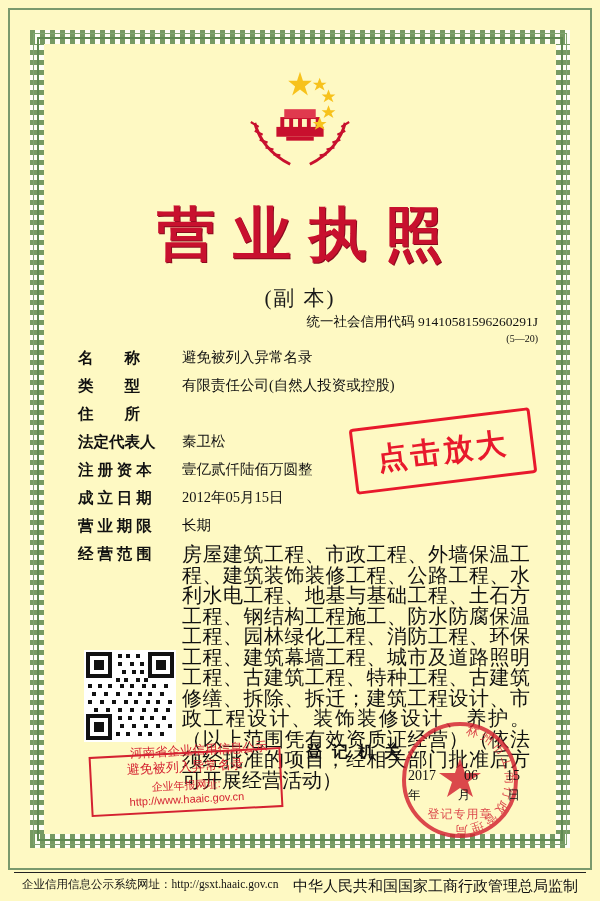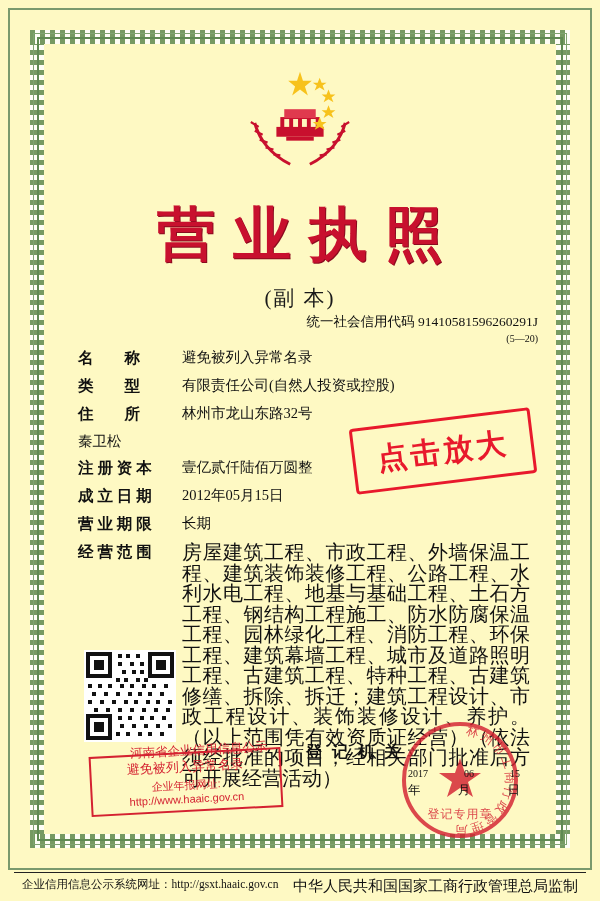--- a/index.html
+++ b/index.html
@@ -240,21 +240,21 @@
   .datebox {
     position: absolute;
     left: 408px;
     top: 768px;
     width: 112px;
     color: #111;
   }
   .datebox .nums {
     display: flex;
     justify-content: space-between;
-    font-size: 10px;
+    font-size: 14px;
     font-family: "Liberation Serif", serif;
   }
   .datebox .units {
     display: flex;
     justify-content: space-between;
     font-size: 12.5px;
     margin-top: 3px;
   }
 
   
@@ -339,24 +339,24 @@
       <div class="val">避免被列入异常名录</div>
     </div>
 
     <div class="row">
       <div class="lbl">类　　型</div>
       <div class="val">有限责任公司(自然人投资或控股)</div>
     </div>
 
     <div class="row">
       <div class="lbl">住　　所</div>
-      <div class="val">林州市龙山东路32号</div>
-    </div>
-
-    <div class="row">
+    </div>
+
+    <div class="row">
+      <div class="lbl">法定代表人</div>
       <div class="val">秦卫松</div>
     </div>
 
     <div class="row">
       <div class="lbl">注 册 资 本</div>
       <div class="val">壹亿贰仟陆佰万圆整</div>
     </div>
 
     <div class="row">
       <div class="lbl">成 立 日 期</div>

